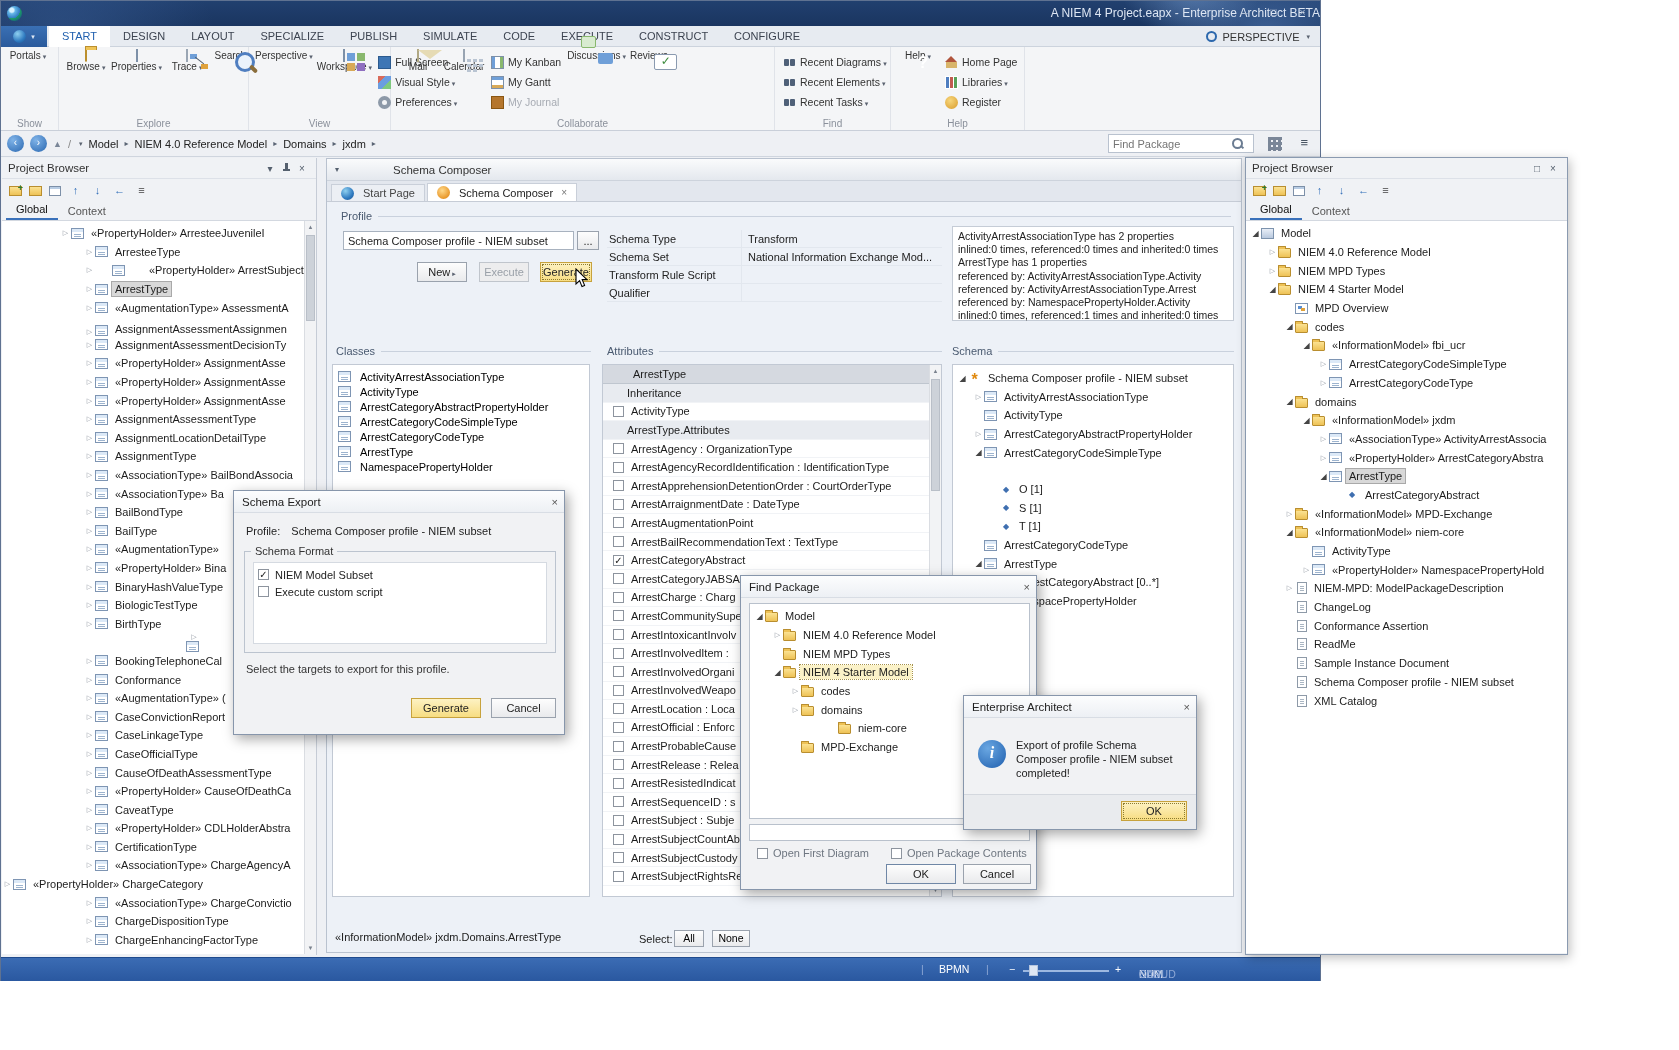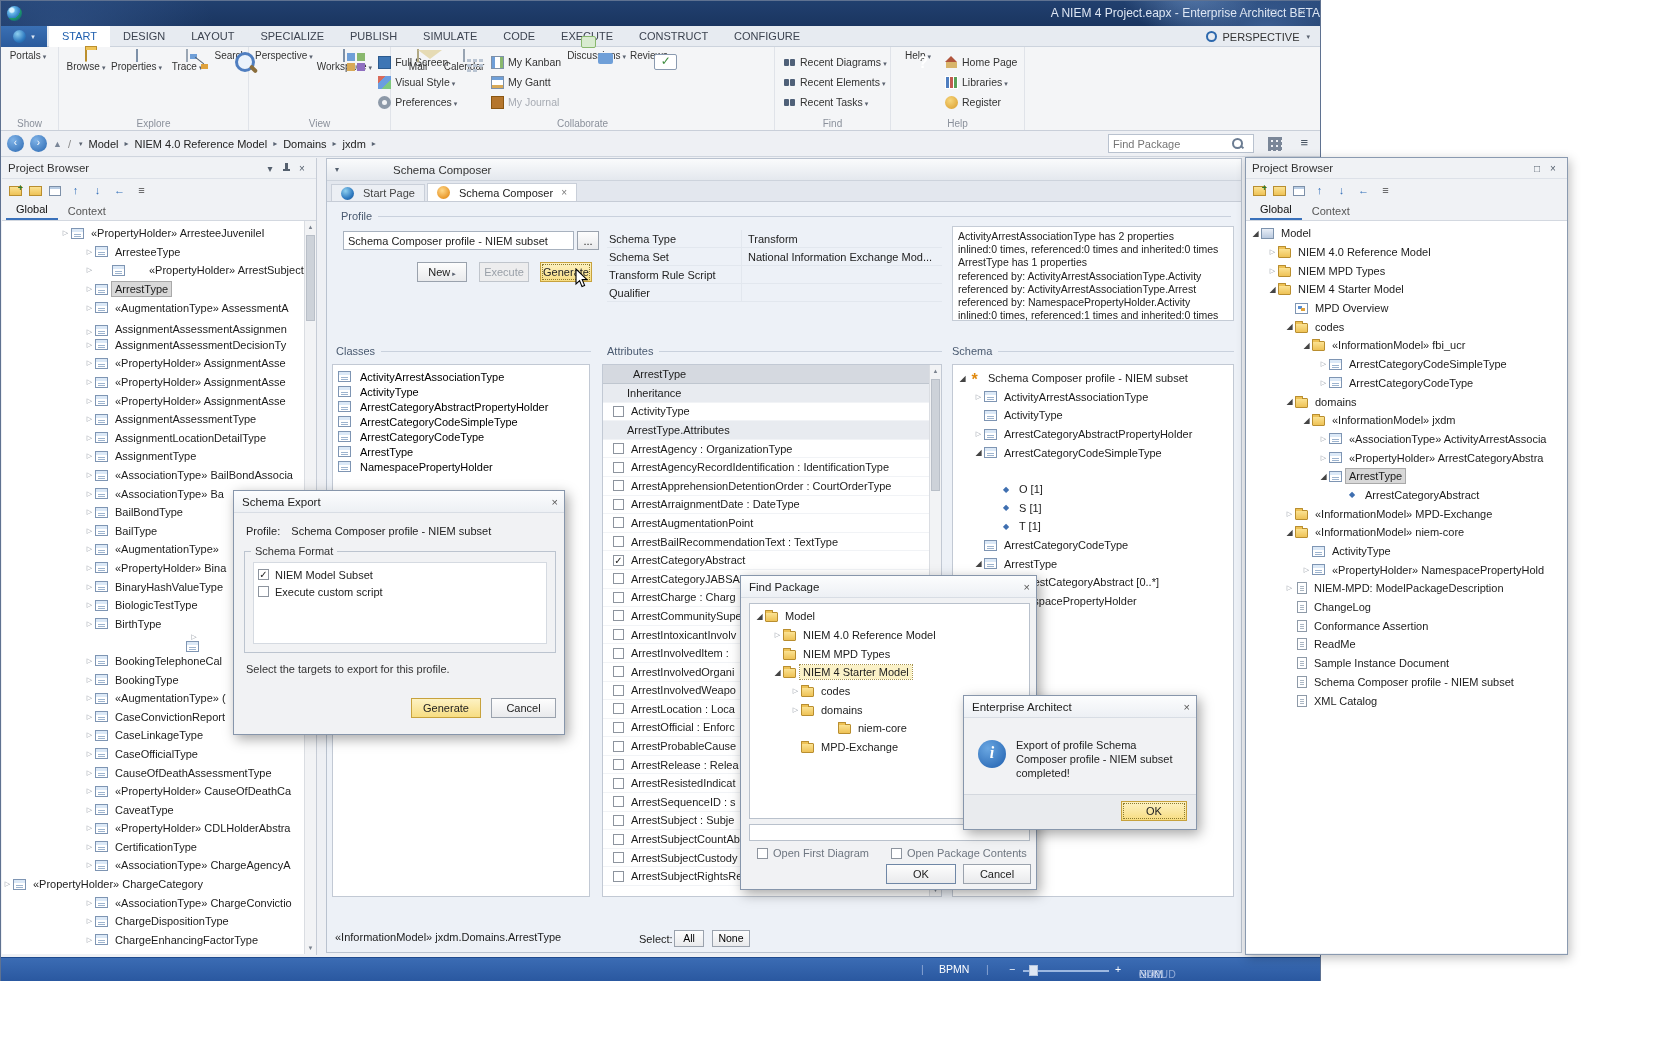--- a/index.html
+++ b/index.html
@@ -556,21 +556,21 @@
               <span class="tlabel">«PropertyHolder» Boo</span>
             </div>
             <div class="trow" style="height: 18.6px; padding-left: 82px;">
               <span class="texp">▷</span>
               <span class="ticon ic-class"></span>
               <span class="tlabel">BookingTelephoneCal</span>
             </div>
             <div class="trow" style="height: 18.6px; padding-left: 82px;">
               <span class="texp">▷</span>
               <span class="ticon ic-class"></span>
-              <span class="tlabel">BookingType</span>
+              <span class="tlabel">Conformance</span>
             </div>
             <div class="trow" style="height: 18.6px; padding-left: 82px;">
               <span class="texp">▷</span>
               <span class="ticon ic-class"></span>
               <span class="tlabel">«AugmentationType» (</span>
             </div>
             <div class="trow" style="height: 18.6px; padding-left: 82px;">
               <span class="texp">▷</span>
               <span class="ticon ic-class"></span>
               <span class="tlabel">CaseConvictionReport</span>

